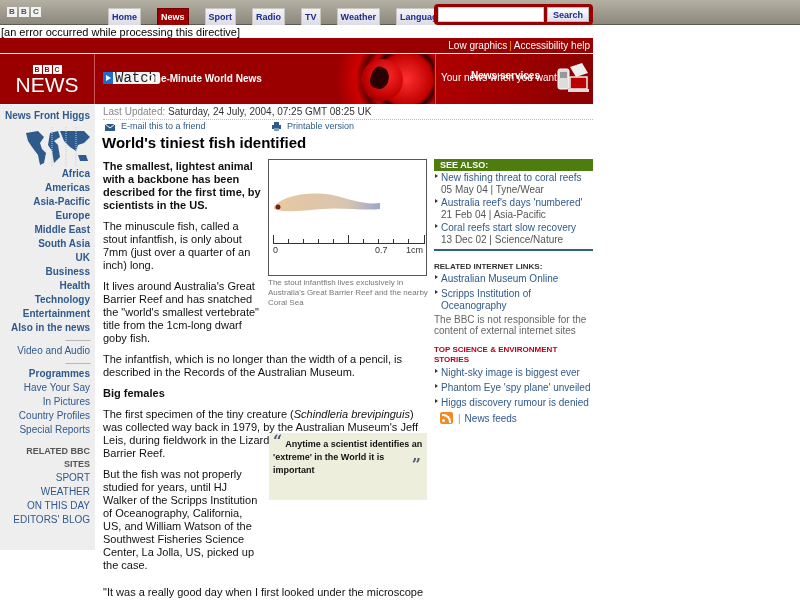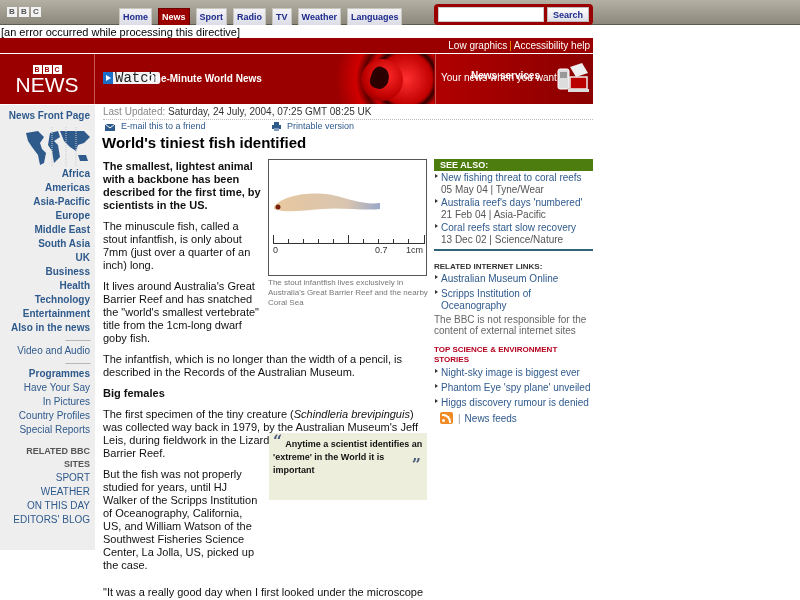--- a/index.html
+++ b/index.html
@@ -5,21 +5,21 @@
   * { box-sizing: border-box; margin: 0; padding: 0; }
   html, body { width: 800px; height: 600px; overflow: hidden; background: #fff; }
   body { font-family: "Liberation Sans", sans-serif; font-size: 11px; color: #000; position: relative; }
 
   
   .topbar { position: absolute; left: 0; top: 0; width: 800px; height: 25px;
     background: linear-gradient(#b4b0a4, #8c887c); border-bottom: 1px solid #5e5b52; }
   .bbc-logo { position: absolute; left: 7px; top: 7px; display: flex; gap: 2px; }
   .bbc-logo span { display: inline-block; width: 10px; height: 10px; background: #f2f2f2;
     color: #555; font: bold 8px "Liberation Sans", sans-serif; text-align: center; line-height: 10px; }
-  .navtabs { position: absolute; left: 119px; top: 8px; display: flex; gap: 6px; }
+  .navtabs { position: absolute; left: 108px; top: 8px; display: flex; gap: 16px; }
   .navtab { height: 17px; padding: 0 3px; background: linear-gradient(#f3f3f7, #dcdce6); color: #1e2a8c;
     font: bold 9px "Liberation Sans", sans-serif; line-height: 17px; border: 1px solid #c8c6bd; border-bottom: none; cursor: pointer; }
   .navtab.active { background: #9a0000; color: #fff; border-color: #6e0000; }
   .searchbox { position: absolute; left: 434px; top: 4px; width: 159px; height: 21px;
     background: #9a0000; border-radius: 4px; }
   .searchbox input { position: absolute; left: 4px; top: 3px; width: 106px; height: 15px; border: 1px solid #ccc; font-size: 10px; }
   .searchbox button { position: absolute; left: 113px; top: 3px; width: 42px; height: 15px;
     background: linear-gradient(#fff, #dfdfe8); border: 1px solid #bbb; color: #1e2a8c;
     font: bold 9px "Liberation Sans", sans-serif; cursor: pointer; }
 
@@ -168,21 +168,21 @@
       <rect x="2" y="8" width="11" height="20" rx="2" fill="#ddd" stroke="#fff"></rect>
       <rect x="4" y="11" width="7" height="6" fill="#999"></rect>
       <polygon points="14,6 26,2 32,12 20,16" fill="#eee"></polygon>
       <rect x="14" y="16" width="17" height="12" fill="#b00" stroke="#eee" stroke-width="1.5"></rect>
       <rect x="12" y="28" width="21" height="3" fill="#ddd"></rect>
     </svg>
   </div>
 </div>
 
 <div class="leftnav">
-  <a class="nav-bold nav-front">News Front Page</a>
+  <a class="nav-bold nav-front">News Front Higgs</a>
   <svg class="worldmap" viewBox="0 0 68 40">
     <path d="M2 6 L14 4 L20 10 L16 16 L18 22 L22 26 L20 36 L16 38 L14 28 L8 20 L4 14 Z" fill="#2f5a8c"></path>
     <path d="M26 6 L34 4 L36 10 L30 14 L34 18 L36 30 L30 36 L28 24 L24 18 Z" fill="#2f5a8c"></path>
     <path d="M36 4 L60 4 L66 10 L60 16 L54 18 L52 24 L46 20 L40 14 Z" fill="#2f5a8c"></path>
     <path d="M54 28 L62 28 L64 34 L56 34 Z" fill="#2f5a8c"></path>
     <line x1="28" y1="0" x2="28" y2="40" stroke="#ccc" stroke-dasharray="1 1"></line>
     <line x1="42" y1="0" x2="42" y2="40" stroke="#ccc" stroke-dasharray="1 1"></line>
     <line x1="52" y1="0" x2="52" y2="40" stroke="#ccc" stroke-dasharray="1 1"></line>
   </svg>
   <a class="nav-bold">Africa</a>

